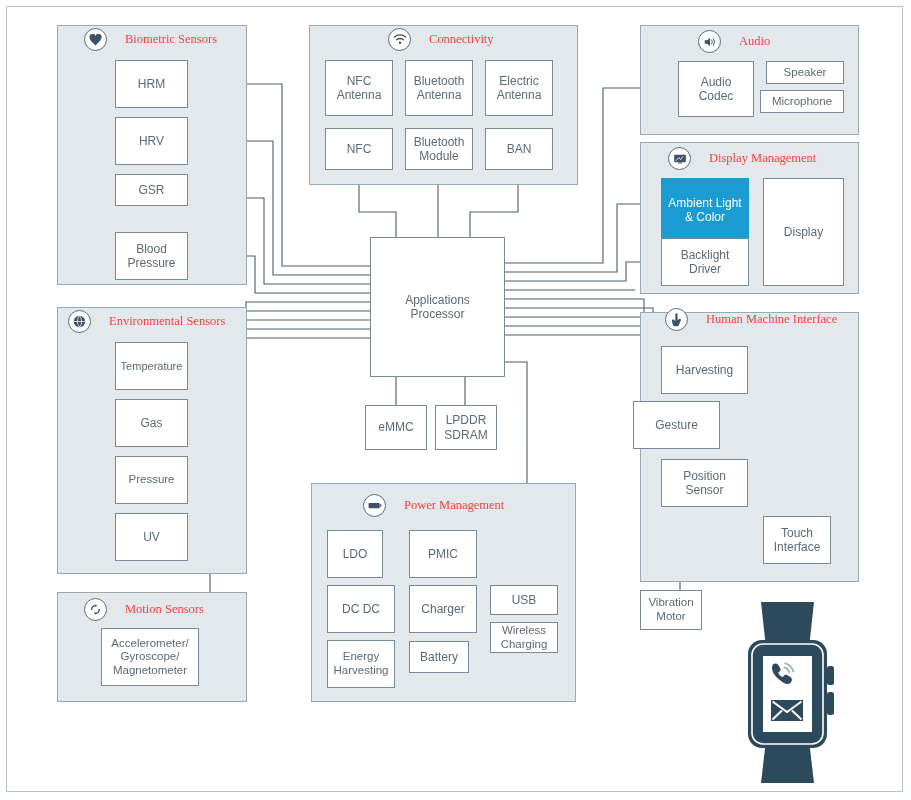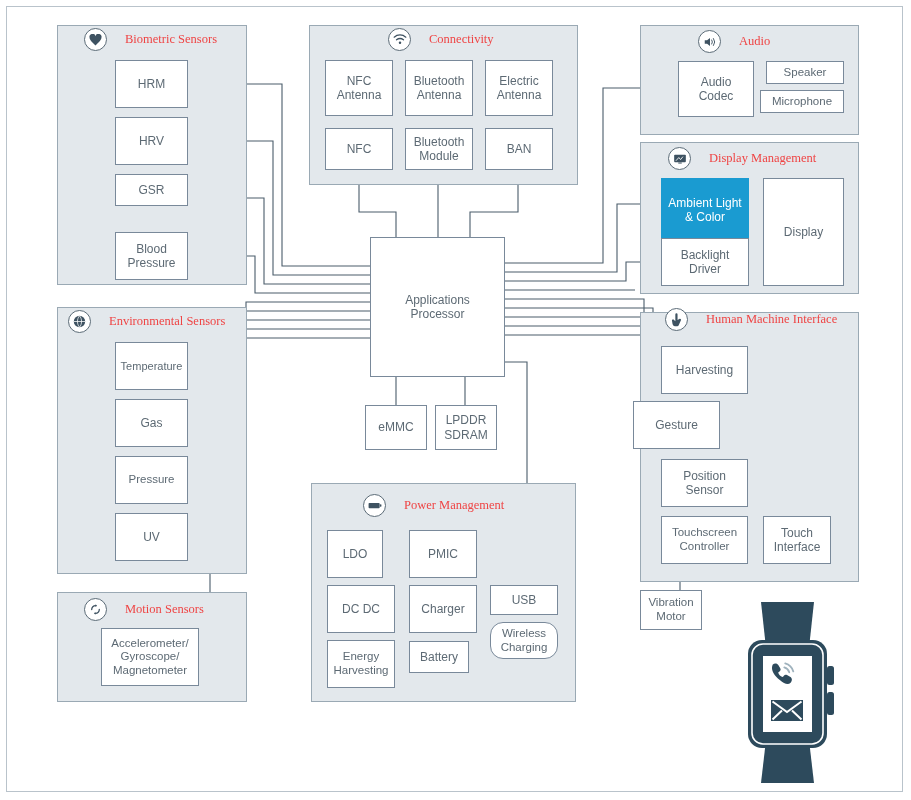--- a/index.html
+++ b/index.html
@@ -164,21 +164,21 @@
     <span class="ptxt">Power Management</span>
   </div>
   <div class="box" style="left:327px;top:530px;width:56px;height:48px;">LDO</div>
   <div class="box" style="left:409px;top:530px;width:68px;height:48px;">PMIC</div>
   <div class="box" style="left:327px;top:585px;width:68px;height:48px;">DC DC</div>
   <div class="box" style="left:409px;top:585px;width:68px;height:48px;">Charger</div>
   <div class="box" style="left:490px;top:585px;width:68px;height:30px;">USB</div>
   <div class="box" style="left:327px;top:640px;width:68px;height:48px;white-space:pre-line;font-size:11.5px;">Energy
 Harvesting</div>
   <div class="box" style="left:409px;top:641px;width:60px;height:32px;">Battery</div>
-  <div class="box" style="left:490px;top:622px;width:68px;height:37px;white-space:pre-line;font-size:11.5px;border-radius:13px;">Wireless
+  <div class="box" style="left:490px;top:622px;width:68px;height:31px;white-space:pre-line;font-size:11.5px;">Wireless
 Charging</div>
 
   <div class="panel" style="left:640px;top:25px;width:219px;height:110px;"></div>
   <div class="panel-title" style="left:698px;top:30px;">
     <span class="ico">
       <svg width="14" height="12" viewBox="0 0 24 20">
           <path d="M3 7 H7 L12 3 V17 L7 13 H3Z" fill="#3e5261"></path>
           <path d="M15 6.5 A6 6 0 0 1 15 13.5 M18 4 A10 10 0 0 1 18 16" stroke="#3e5261" stroke-width="1.6" fill="none" stroke-linecap="round"></path>
         </svg>
     </span>
@@ -212,22 +212,20 @@
       <svg width="11" height="14" viewBox="0 0 18 24">
           <path d="M7 2.5 A1.9 1.9 0 0 1 10.8 2.5 V12 L14.5 10 A1.8 1.8 0 0 1 16.6 12.6 L12.8 21 A3 3 0 0 1 10 22.5 H6 A4 4 0 0 1 2.2 19 L1.2 13 A1.8 1.8 0 0 1 4.4 11.6 L7 14Z" fill="#3e5261"></path>
         </svg>
     </span>
     <span class="ptxt">Human Machine Interface</span>
   </div>
   <div class="box" style="left:661px;top:346px;width:87px;height:48px;">Harvesting</div>
   <div class="box" style="left:633px;top:401px;width:87px;height:48px;">Gesture</div>
   <div class="box" style="left:661px;top:459px;width:87px;height:48px;white-space:pre-line;">Position
 Sensor</div>
-  <div class="box" style="left:661px;top:516px;width:87px;height:48px;white-space:pre-line;font-size:11.5px;">Touchscreen
-Controller</div>
   <div class="box" style="left:763px;top:516px;width:68px;height:48px;white-space:pre-line;">Touch
 Interface</div>
 
   <div class="box" style="left:640px;top:590px;width:62px;height:40px;white-space:pre-line;font-size:11.5px;">Vibration
 Motor</div>
 
   <div id="watch">
     <svg width="105" height="185" viewBox="0 0 105 185">
 
       <path d="M26 2 H79 L74 48 H31 Z" fill="#2d4a5c"></path>

